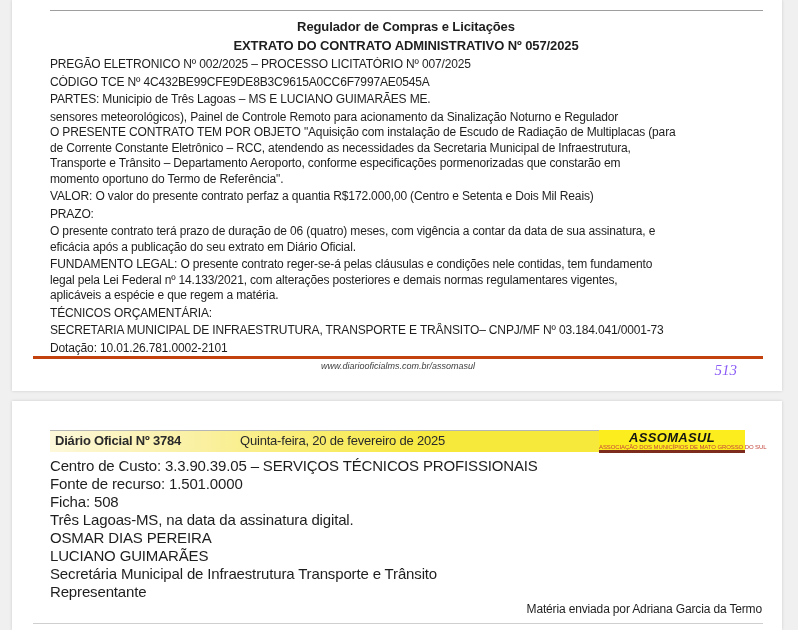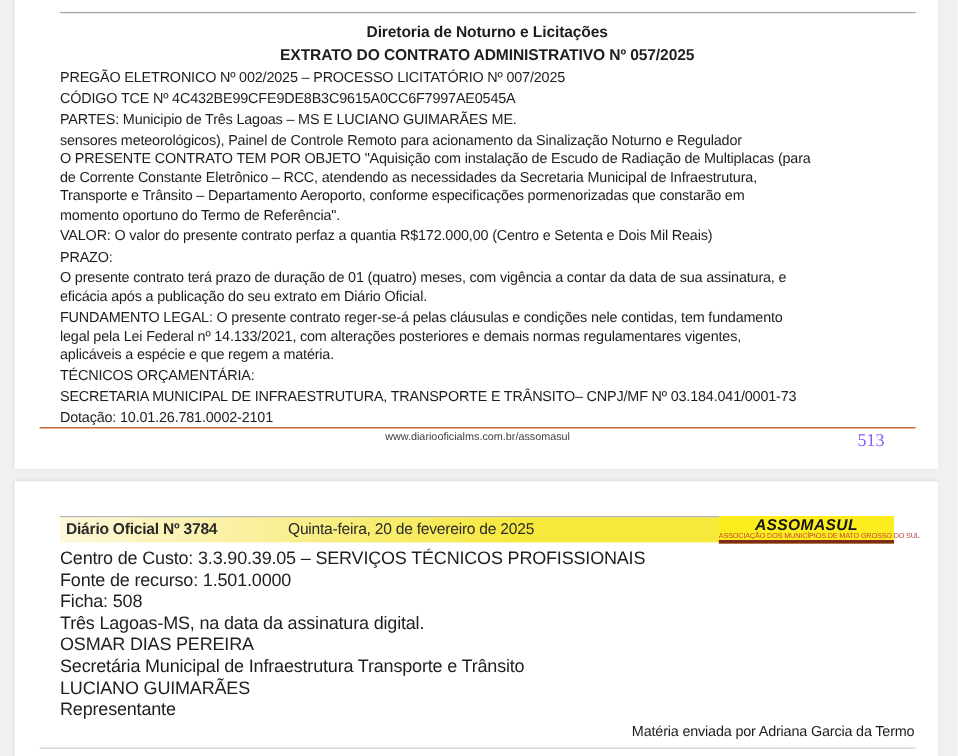--- a/index.html
+++ b/index.html
@@ -19,21 +19,21 @@
   .rule{position:absolute;left:21px;right:19px;border-top:1px solid #9e9e9e;height:0;}
   .rule.top{left:38px;top:10px;}
   
   .p1-content{position:absolute;top:0;left:38px;right:20px;}
   .doc-title{font-weight:bold;text-align:center;font-size:13px;line-height:15.5px;letter-spacing:-0.1px;}
   .doc-title.first{margin-top:19px;}
   .doc-title.second{margin-top:3px;}
   .para{margin:0 0 2px 0;font-size:12px;line-height:15.5px;letter-spacing:-0.15px;white-space:nowrap;overflow:hidden;}
   .para.gap-top{margin-top:4px;}
   .line{line-height:15.5px;}
-  .p1-footer{position:absolute;top:356px;left:21px;right:19px;border-top:1px solid #c2410c;}
+  .p1-footer{position:absolute;top:356px;left:21px;right:19px;border-top:3px solid #c2410c;font-style:italic;}
   .footer-url{text-align:center;font-size:9px;color:#3d3d3d;margin-top:2px;letter-spacing:0;}
   .page-number{position:absolute;right:26px;top:3px;font-family:"Liberation Serif", serif;font-size:15px;color:#8b5cf6;}
   
   .masthead{
     position:absolute;top:29px;left:38px;width:695px;height:21px;
     border-top:1px solid #b5b5b5;
     background:linear-gradient(to right,#fdf8da 0%,#faf0a0 22%,#f7e93c 55%,#f7e93c 100%);
   }
   .mast-edition{position:absolute;left:5px;top:2px;font-size:13px;color:#2a2a2a;letter-spacing:-0.2px;font-weight:bold;}
   .mast-date{position:absolute;left:190px;top:2px;font-size:13px;color:#2a2a2a;letter-spacing:-0.2px;}
@@ -50,39 +50,39 @@
   .sent-by{text-align:right;font-size:12px;line-height:15px;margin-top:1px;letter-spacing:-0.15px;}
   .rule.bottom{top:222px;border-top:1px solid #cfcfcf;}
 </style>
 </head>
 <body>
 
 <div class="page" id="page-one">
   <div class="rule top"></div>
 
   <div class="p1-content">
-    <div class="doc-title first">Diretoria de Noturno e Licitações</div>
+    <div class="doc-title first">Regulador de Compras e Licitações</div>
     <div class="doc-title second">EXTRATO DO CONTRATO ADMINISTRATIVO Nº 057/2025</div>
 
     <div class="para gap-top">PREGÃO ELETRONICO Nº 002/2025 – PROCESSO LICITATÓRIO Nº 007/2025</div>
     <div class="para">CÓDIGO TCE Nº 4C432BE99CFE9DE8B3C9615A0CC6F7997AE0545A</div>
     <div class="para">PARTES: Municipio de Três Lagoas – MS E LUCIANO GUIMARÃES ME.</div>
 
     <div class="para">
         <div class="line">sensores meteorológicos), Painel de Controle Remoto para acionamento da Sinalização Noturno e Regulador</div>
         <div class="line">O PRESENTE CONTRATO TEM POR OBJETO "Aquisição com instalação de Escudo de Radiação de Multiplacas (para</div>
         <div class="line">de Corrente Constante Eletrônico – RCC, atendendo as necessidades da Secretaria Municipal de Infraestrutura,</div>
         <div class="line">Transporte e Trânsito – Departamento Aeroporto, conforme especificações pormenorizadas que constarão em</div>
         <div class="line">momento oportuno do Termo de Referência".</div>
       </div>
 
     <div class="para">VALOR: O valor do presente contrato perfaz a quantia R$172.000,00 (Centro e Setenta e Dois Mil Reais)</div>
     <div class="para">PRAZO:</div>
     <div class="para">
-        <div class="line">O presente contrato terá prazo de duração de 01 (quatro) meses, com vigência a contar da data de sua assinatura, e</div>
+        <div class="line">O presente contrato terá prazo de duração de 06 (quatro) meses, com vigência a contar da data de sua assinatura, e</div>
         <div class="line">eficácia após a publicação do seu extrato em Diário Oficial.</div>
       </div>
     <div class="para">
         <div class="line">FUNDAMENTO LEGAL: O presente contrato reger-se-á pelas cláusulas e condições nele contidas, tem fundamento</div>
         <div class="line">legal pela Lei Federal nº 14.133/2021, com alterações posteriores e demais normas regulamentares vigentes,</div>
         <div class="line">aplicáveis a espécie e que regem a matéria.</div>
       </div>
     <div class="para">TÉCNICOS ORÇAMENTÁRIA:</div>
     <div class="para">SECRETARIA MUNICIPAL DE INFRAESTRUTURA, TRANSPORTE E TRÂNSITO– CNPJ/MF Nº 03.184.041/0001-73</div>
     <div class="para">Dotação: 10.01.26.781.0002-2101</div>
@@ -103,22 +103,22 @@
       <div class="logo-sub">ASSOCIAÇÃO DOS MUNICÍPIOS DE MATO GROSSO DO SUL</div>
     </div>
   </div>
 
   <div class="p2-body">
       <div class="p2-line">Centro de Custo: 3.3.90.39.05 – SERVIÇOS TÉCNICOS PROFISSIONAIS</div>
       <div class="p2-line">Fonte de recurso: 1.501.0000</div>
       <div class="p2-line">Ficha: 508</div>
       <div class="p2-line">Três Lagoas-MS, na data da assinatura digital.</div>
       <div class="p2-line">OSMAR DIAS PEREIRA</div>
+      <div class="p2-line">LUCIANO GUIMARÃES</div>
       <div class="p2-line">Secretária Municipal de Infraestrutura Transporte e Trânsito</div>
-      <div class="p2-line">LUCIANO GUIMARÃES</div>
       <div class="p2-line">Representante</div>
     </div>
 
   <div class="p2-body" style="top:200px;">
     <div class="sent-by">Matéria enviada por Adriana Garcia da Termo</div>
   </div>
 
   <div class="rule bottom"></div>
 </div>
 

